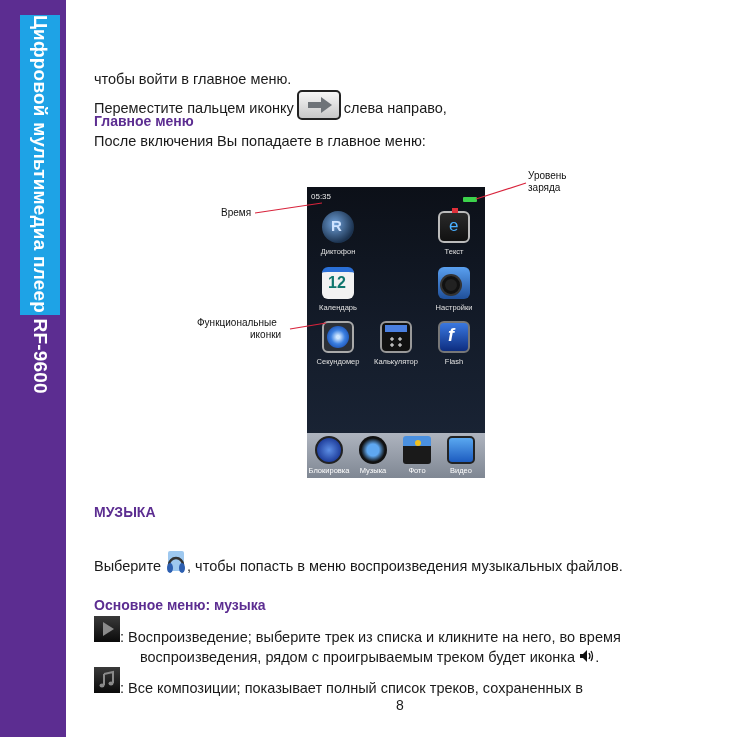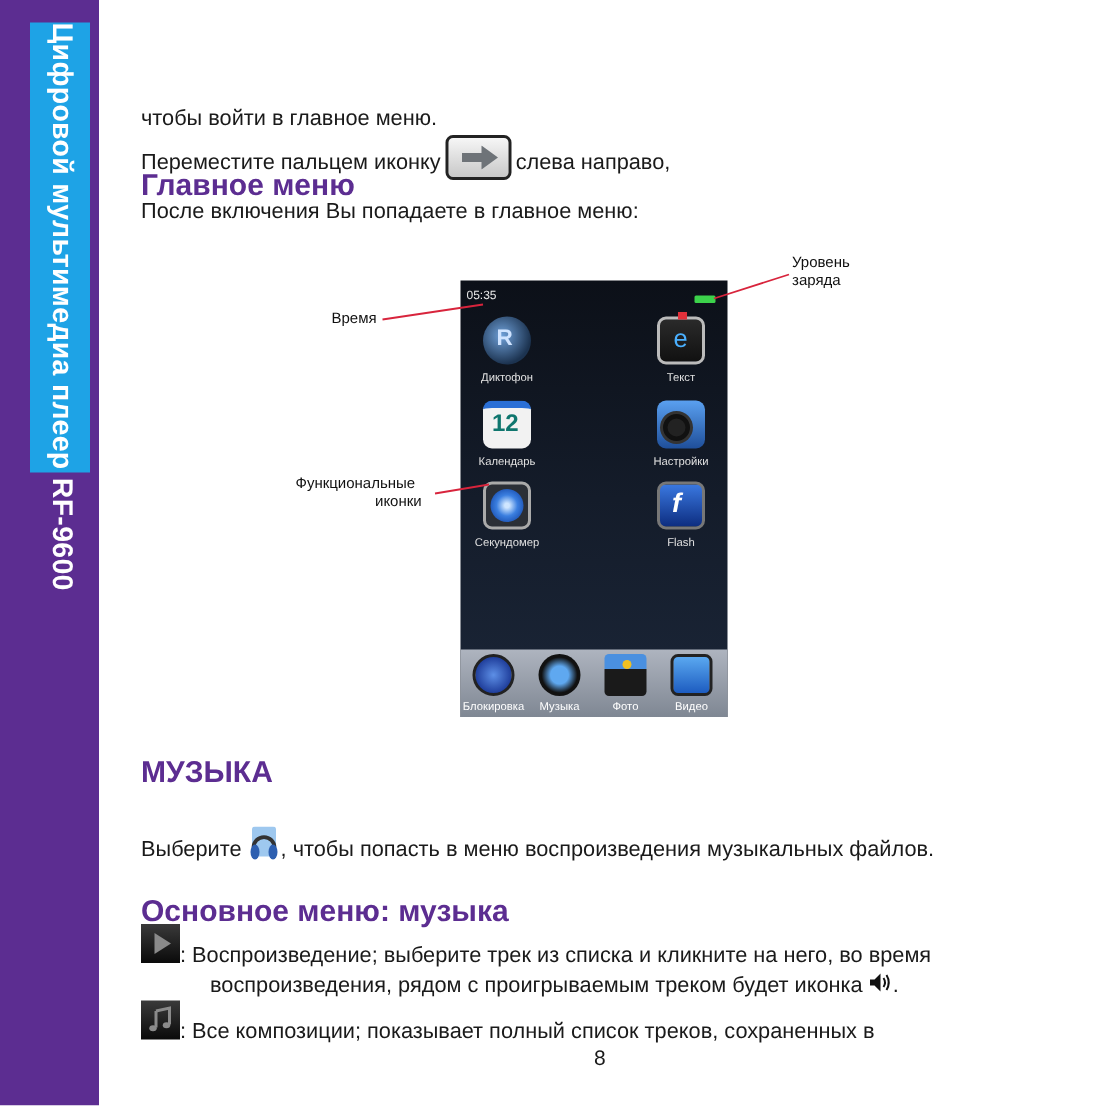--- a/index.html
+++ b/index.html
@@ -9,21 +9,21 @@
     .side-band { position: absolute; left: 0; top: 0; width: 66px; height: 737px; background: #5c2d91; }
     .side-title-box { position: absolute; left: 20px; top: 15px; width: 40px; height: 300px; background: #1ea3e6; }
     .side-title { position: absolute; left: 40px; top: 165px; width: 300px; height: 40px;
       transform: translate(-50%, -50%) rotate(90deg); white-space: nowrap;
       color: #ffffff; font-weight: bold; font-size: 19px; letter-spacing: 0.2px;
       text-align: center; line-height: 40px; font-family: "Liberation Sans", sans-serif;
       transform-origin: center center; }
     .side-title.wrap { left: 40px; top: 165px; }
 
     .txt { position: absolute; font-size: 14.5px; line-height: 18px; white-space: nowrap; }
-    .h2 { position: absolute; font-size: 20px; font-weight: bold; color: #5c2d91; white-space: nowrap; }
+    .h2 { position: absolute; font-size: 14px; font-weight: bold; color: #5c2d91; white-space: nowrap; }
 
     .arrow-btn { display: inline-block; width: 44px; height: 30px; border-radius: 5px;
       background: linear-gradient(#f6f6f6, #c8c8c8); border: 2px solid #222; vertical-align: middle;
       position: relative; margin: 0 3px; top: -4px; }
     .arrow-btn svg { position: absolute; left: 8px; top: 5px; }
 
     
     .device { position: absolute; left: 307px; top: 187px; width: 178px; height: 291px;
       background: linear-gradient(#0c1018 0%, #141c2a 50%, #1b2638 100%); overflow: hidden; }
     .dev-time { position: absolute; left: 4px; top: 5px; color: #e8e8e8; font-size: 8px; }
@@ -90,20 +90,27 @@
         <div style="position:absolute;left:3px;top:3px;width:22px;height:22px;border-radius:50%;background: radial-gradient(circle, #cfe6ff 10%, #3b7fe0 45%, #1a4fb0 80%);"></div>
       </div>
     <div class="lb">Секундомер</div>
   </div>
 
   <div class="app" style="left:118px; top:80px;">
     <div class="ic" style="background: linear-gradient(#5aa0f0, #1f4f9a);">
         <div style="position:absolute;left:4px;top:9px;width:18px;height:18px;border-radius:50%;background:#222;border:3px solid #111;box-shadow:0 0 0 2px #333;"></div>
       </div>
     <div class="lb">Настройки</div>
+  </div>
+  <div class="app" style="left:60px; top:134px;">
+    <div class="ic" style="background:#111; border:2px solid #999;">
+        <div style="position:absolute;left:3px;top:2px;width:22px;height:7px;background:#4a7fe0;"></div>
+        <div style="position:absolute;left:6px;top:13px;width:16px;height:12px;background: radial-gradient(circle, #bbb 30%, transparent 35%) 0 0/8px 6px;"></div>
+      </div>
+    <div class="lb">Калькулятор</div>
   </div>
   <div class="app" style="left:118px; top:134px;">
     <div class="ic" style="background: linear-gradient(#3a78e0, #0d2d80); border:2px solid #777;">
         <span style="position:absolute;left:8px;top:2px;color:#fff;font-size:18px;font-style:italic;font-weight:bold;">f</span>
       </div>
     <div class="lb">Flash</div>
   </div>
 
   <div class="dock">
     <div class="dock-item" style="left:0px;">

